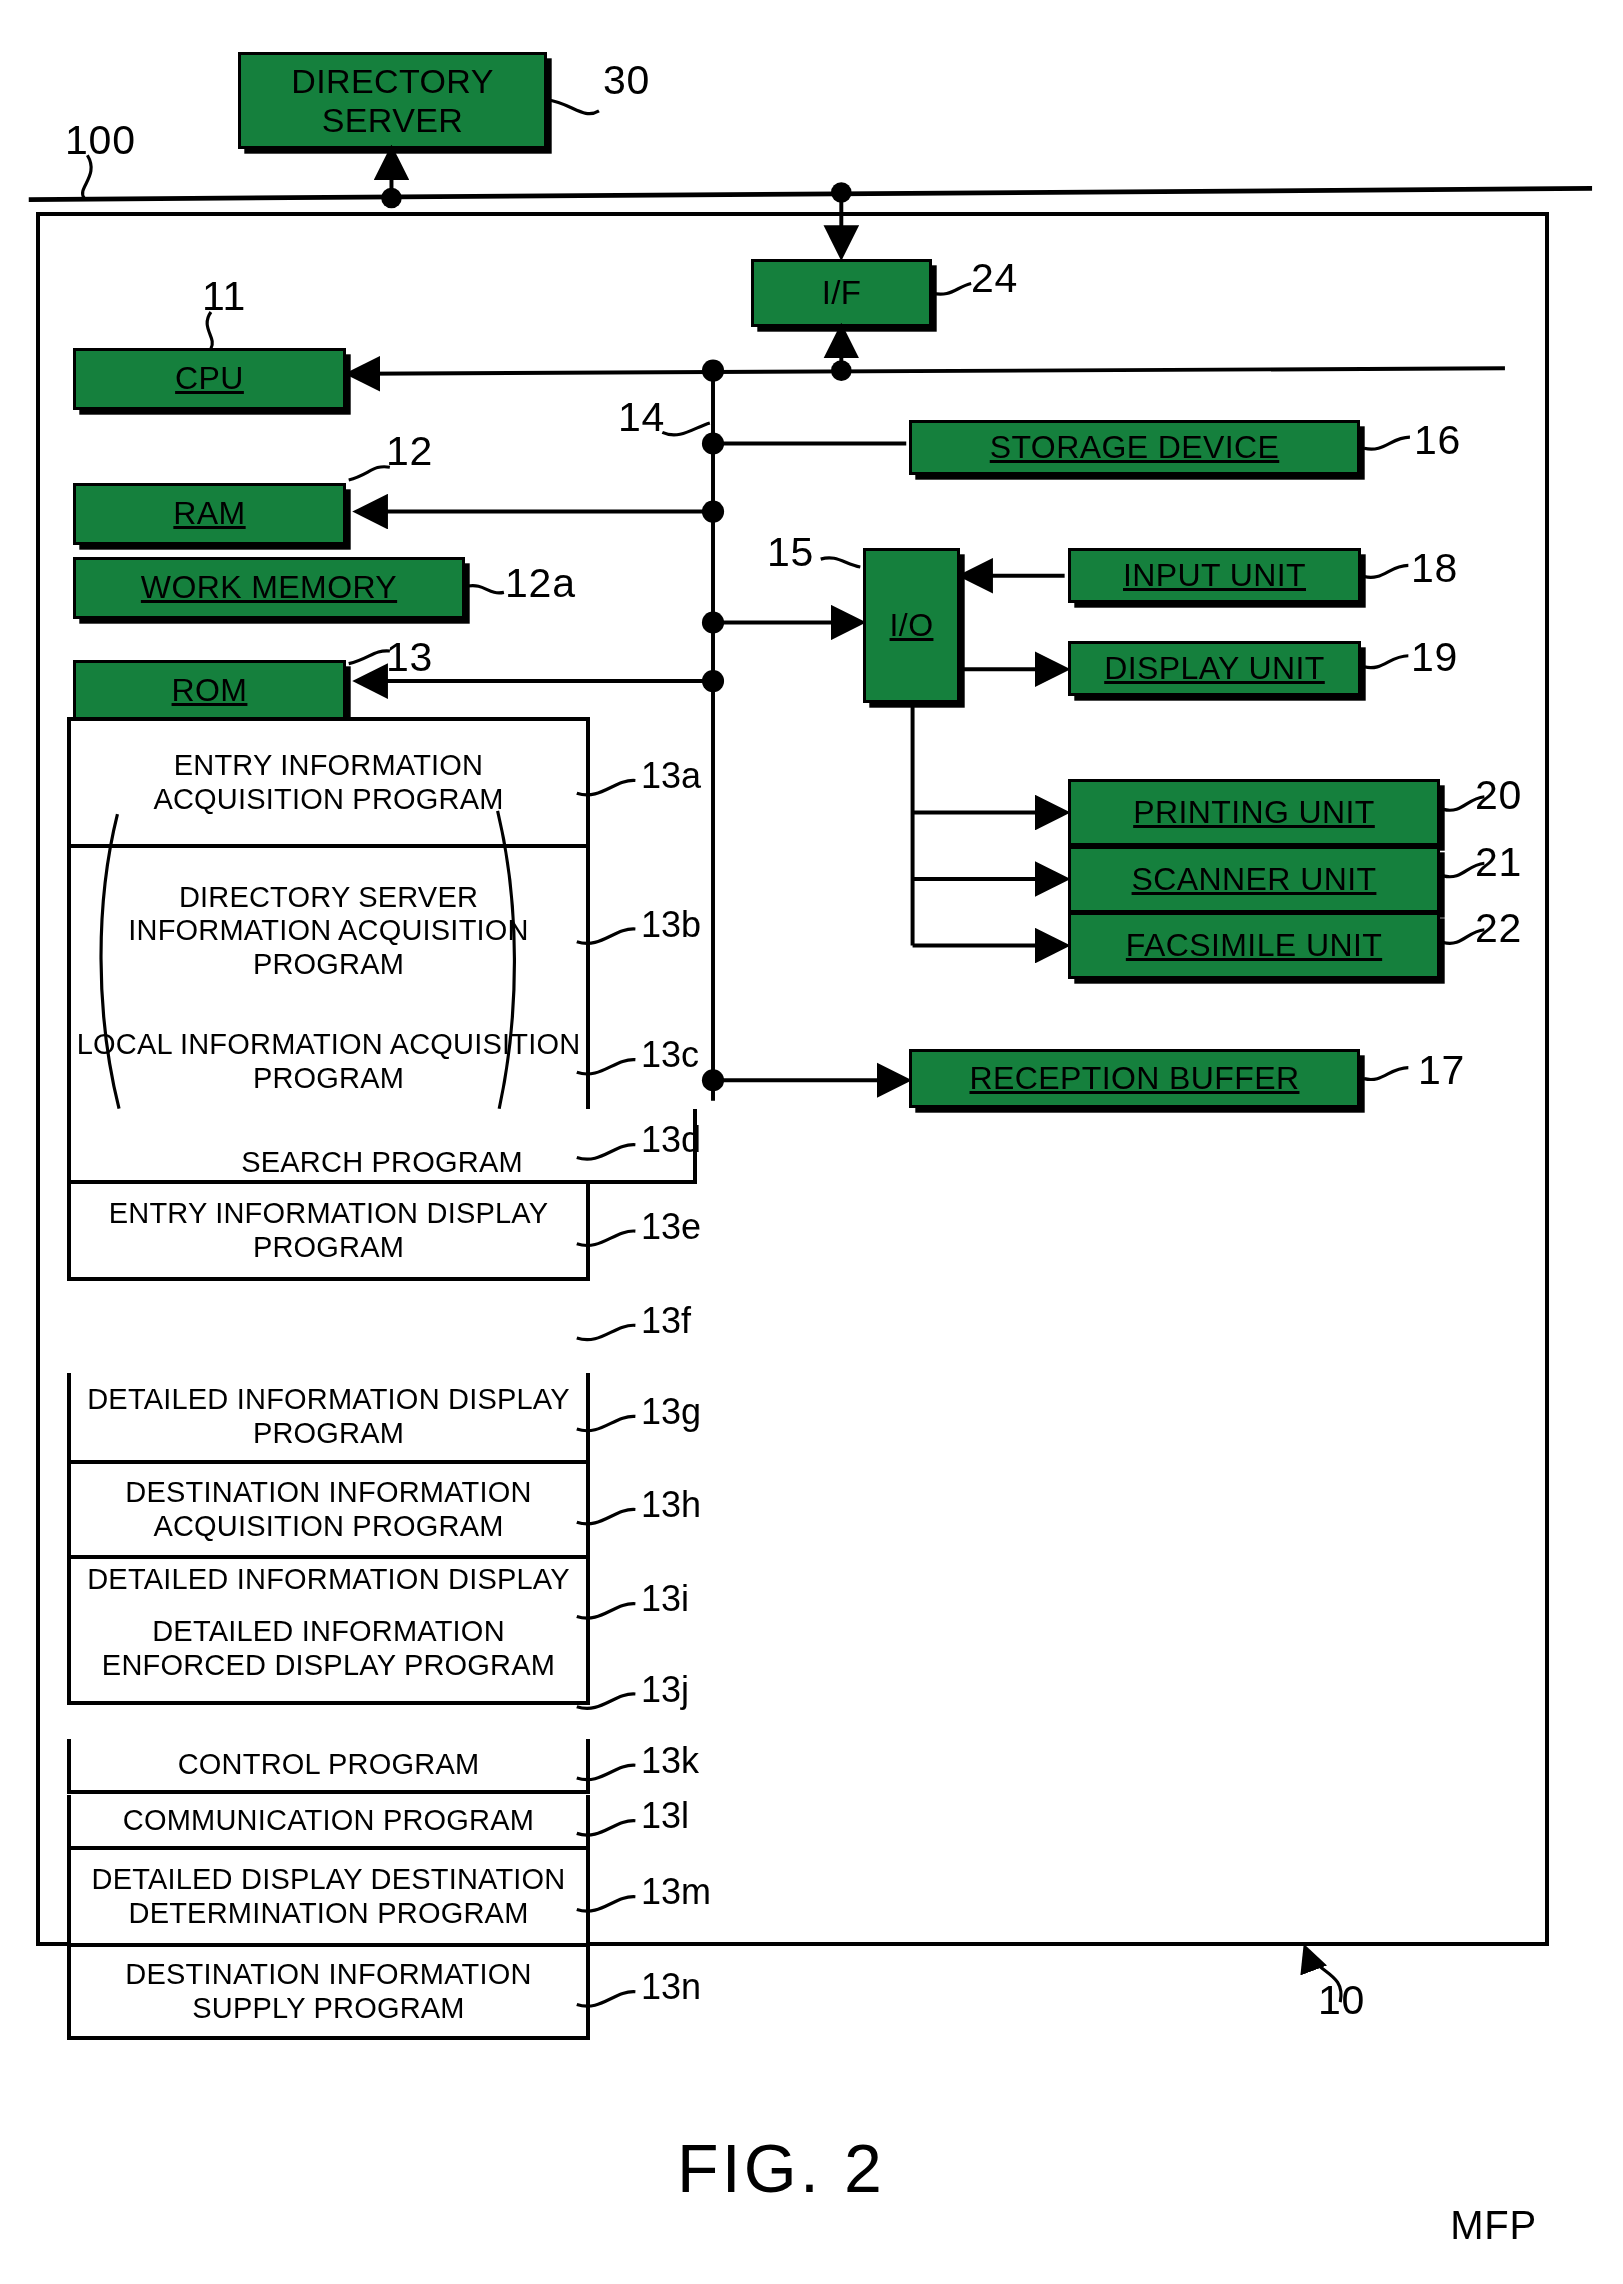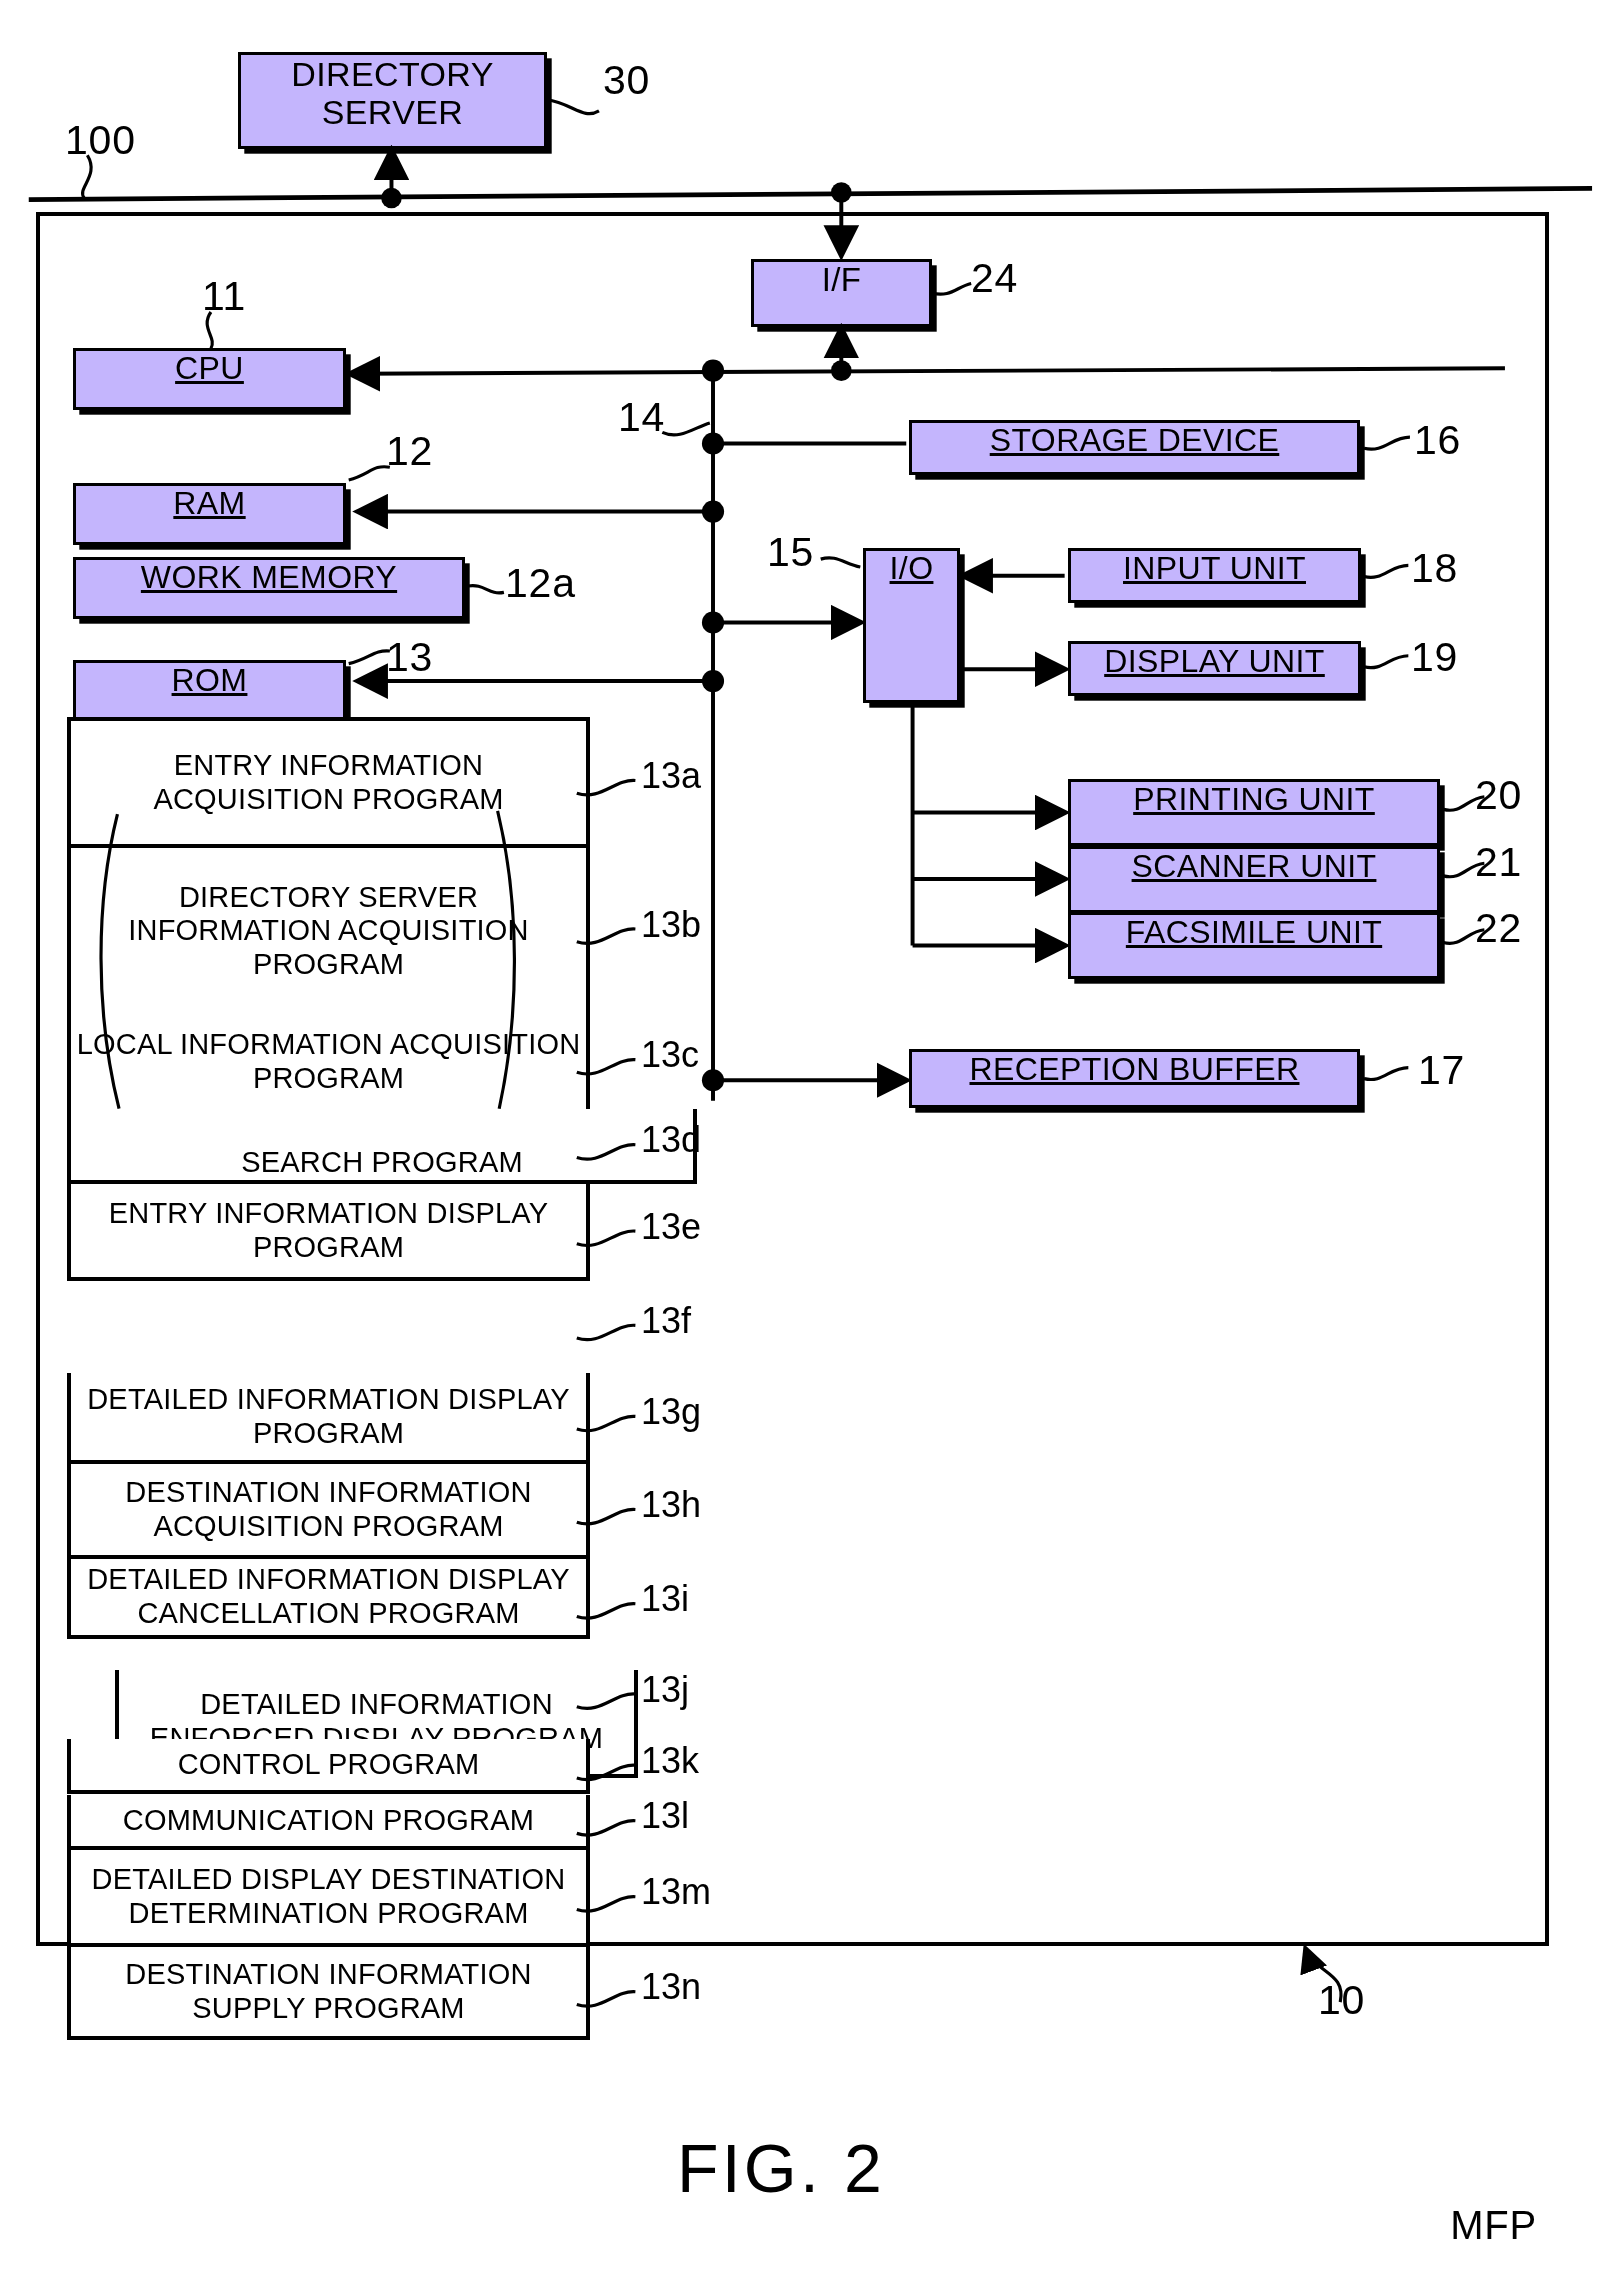--- a/index.html
+++ b/index.html
@@ -11,23 +11,24 @@
     position:relative;
     width:1624px;
     height:2284px;
     background:#ffffff;
     overflow:hidden;
   }
   
   .box{
     position:absolute;
     border:3.2px solid #000;
-    background:#c4b5fd;
+    background:#15803d;
     box-sizing:border-box;
     display:flex;
+    align-items:center;
     justify-content:center;
     text-align:center;
     line-height:1.12;
     letter-spacing:0.4px;
   }
   .box.shadow{ box-shadow:5.5px 5.5px 0 -0.8px #000; }
   .lbl{
     position:absolute;
     font-size:35px;
     letter-spacing:0.8px;
@@ -149,21 +150,21 @@
       </div>
       <div class="prog" style="left: 0px; top: 656px; width: 523px; height: 91px;">
         <span>DETAILED INFORMATION DISPLAY PROGRAM</span>
       </div>
       <div class="prog" style="left: 0px; top: 747px; width: 523px; height: 95px;">
         <span>DESTINATION INFORMATION ACQUISITION PROGRAM</span>
       </div>
       <div class="prog" style="left: 0px; top: 842px; width: 523px; height: 80px;">
         <span>DETAILED INFORMATION DISPLAY CANCELLATION PROGRAM</span>
       </div>
-      <div class="prog" style="left: 0px; top: 953px; width: 523px; height: 108px; margin-left: 48px;">
+      <div class="prog" style="left: 0px; top: 880px; width: 523px; height: 108px;">
         <span>DETAILED INFORMATION ENFORCED DISPLAY  PROGRAM</span>
       </div>
       <div class="prog" style="left: 0px; top: 1022px; width: 523px; height: 55px;">
         <span>CONTROL PROGRAM</span>
       </div>
       <div class="prog" style="left: 0px; top: 1078px; width: 523px; height: 55px;">
         <span>COMMUNICATION PROGRAM</span>
       </div>
       <div class="prog" style="left: 0px; top: 1133px; width: 523px; height: 97px;">
         <span>DETAILED DISPLAY DESTINATION DETERMINATION PROGRAM</span>

